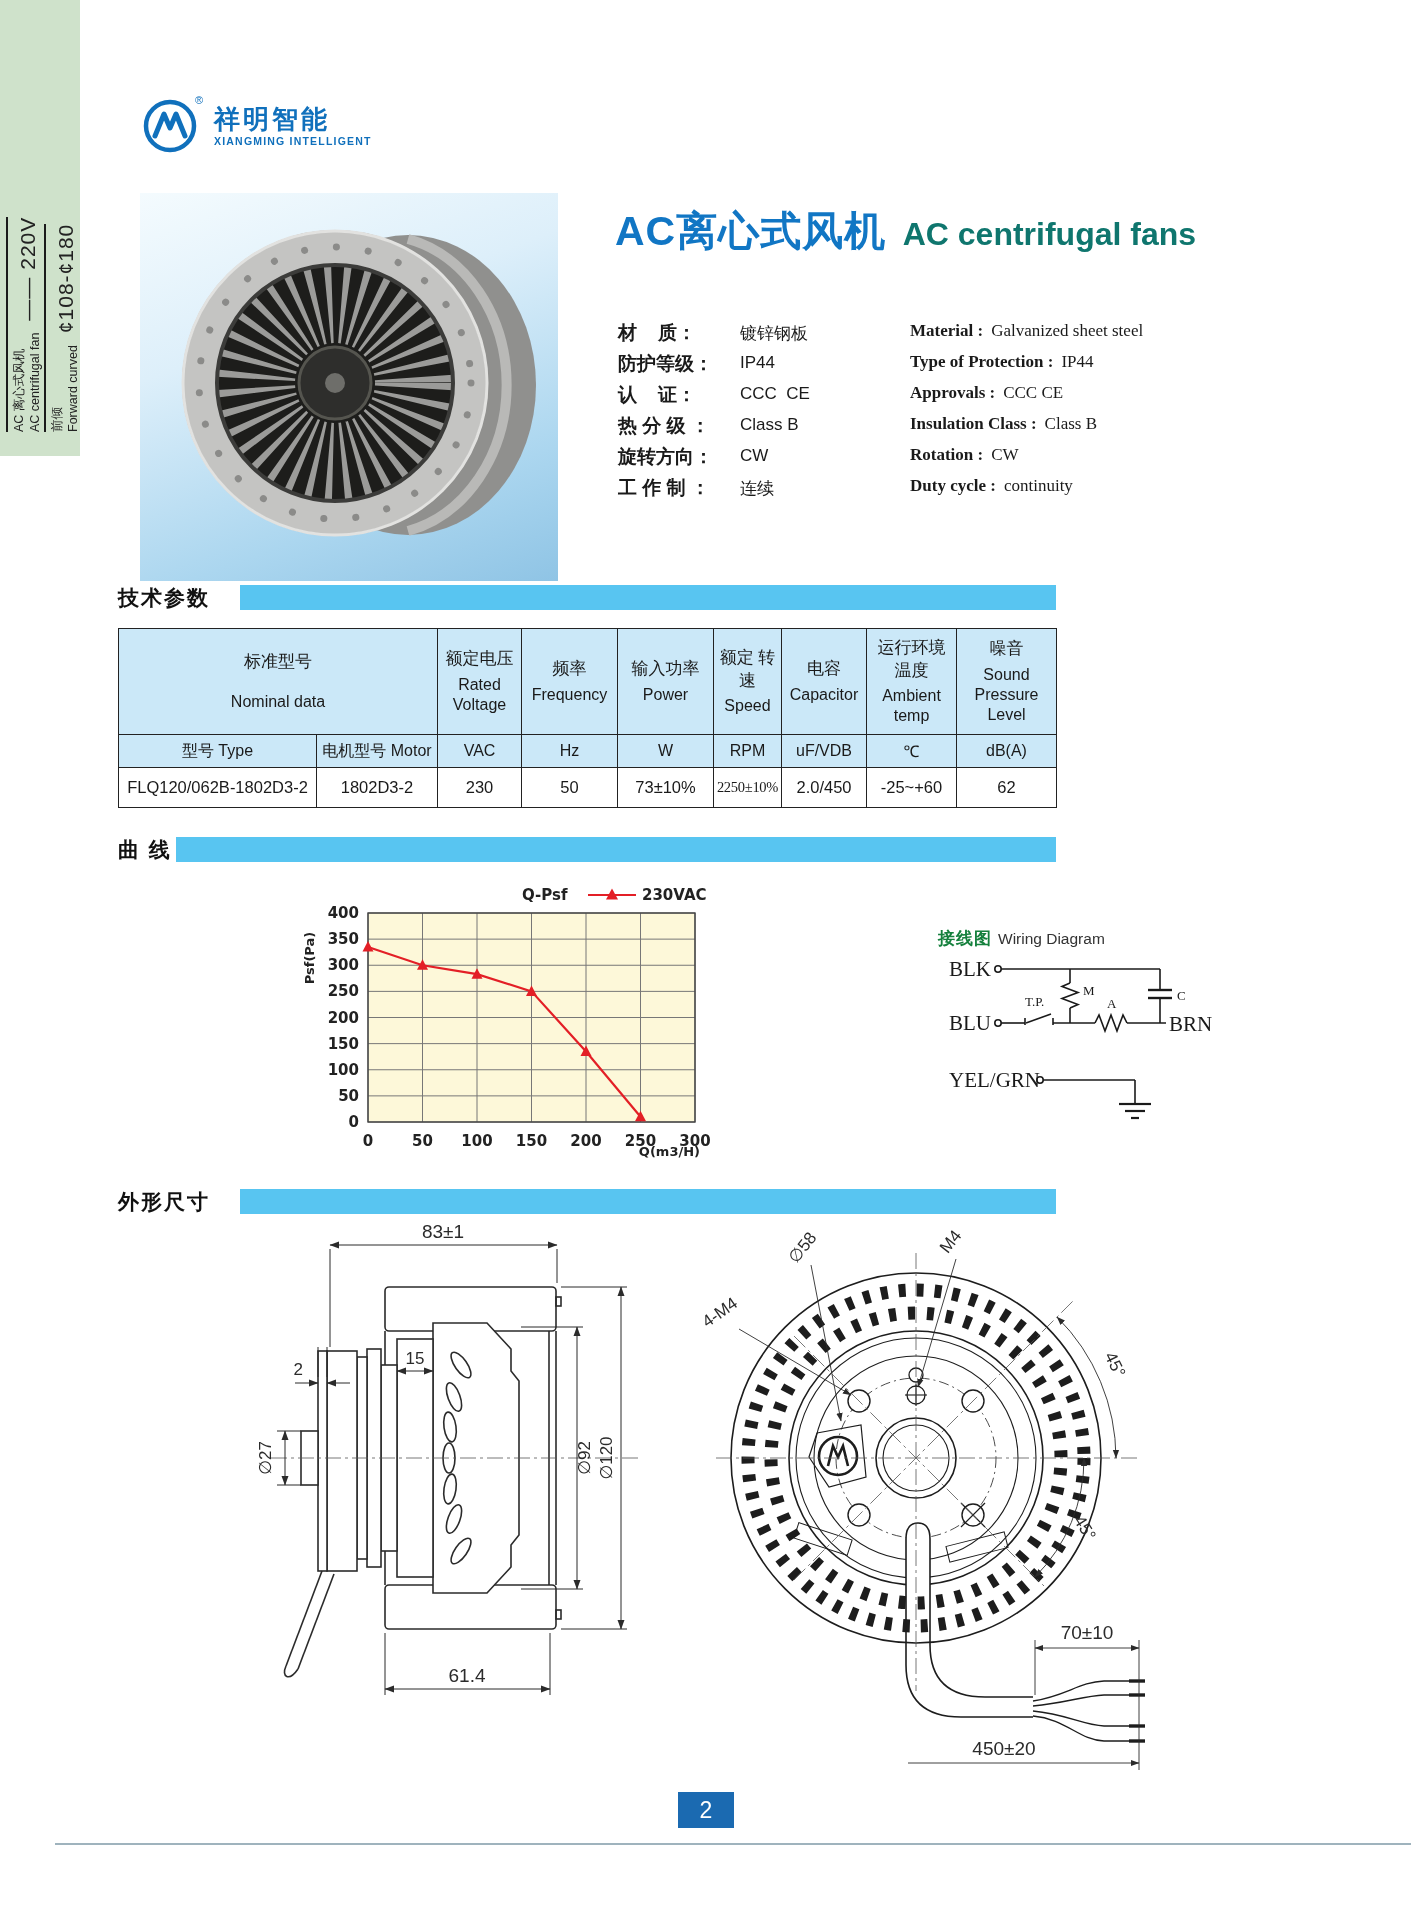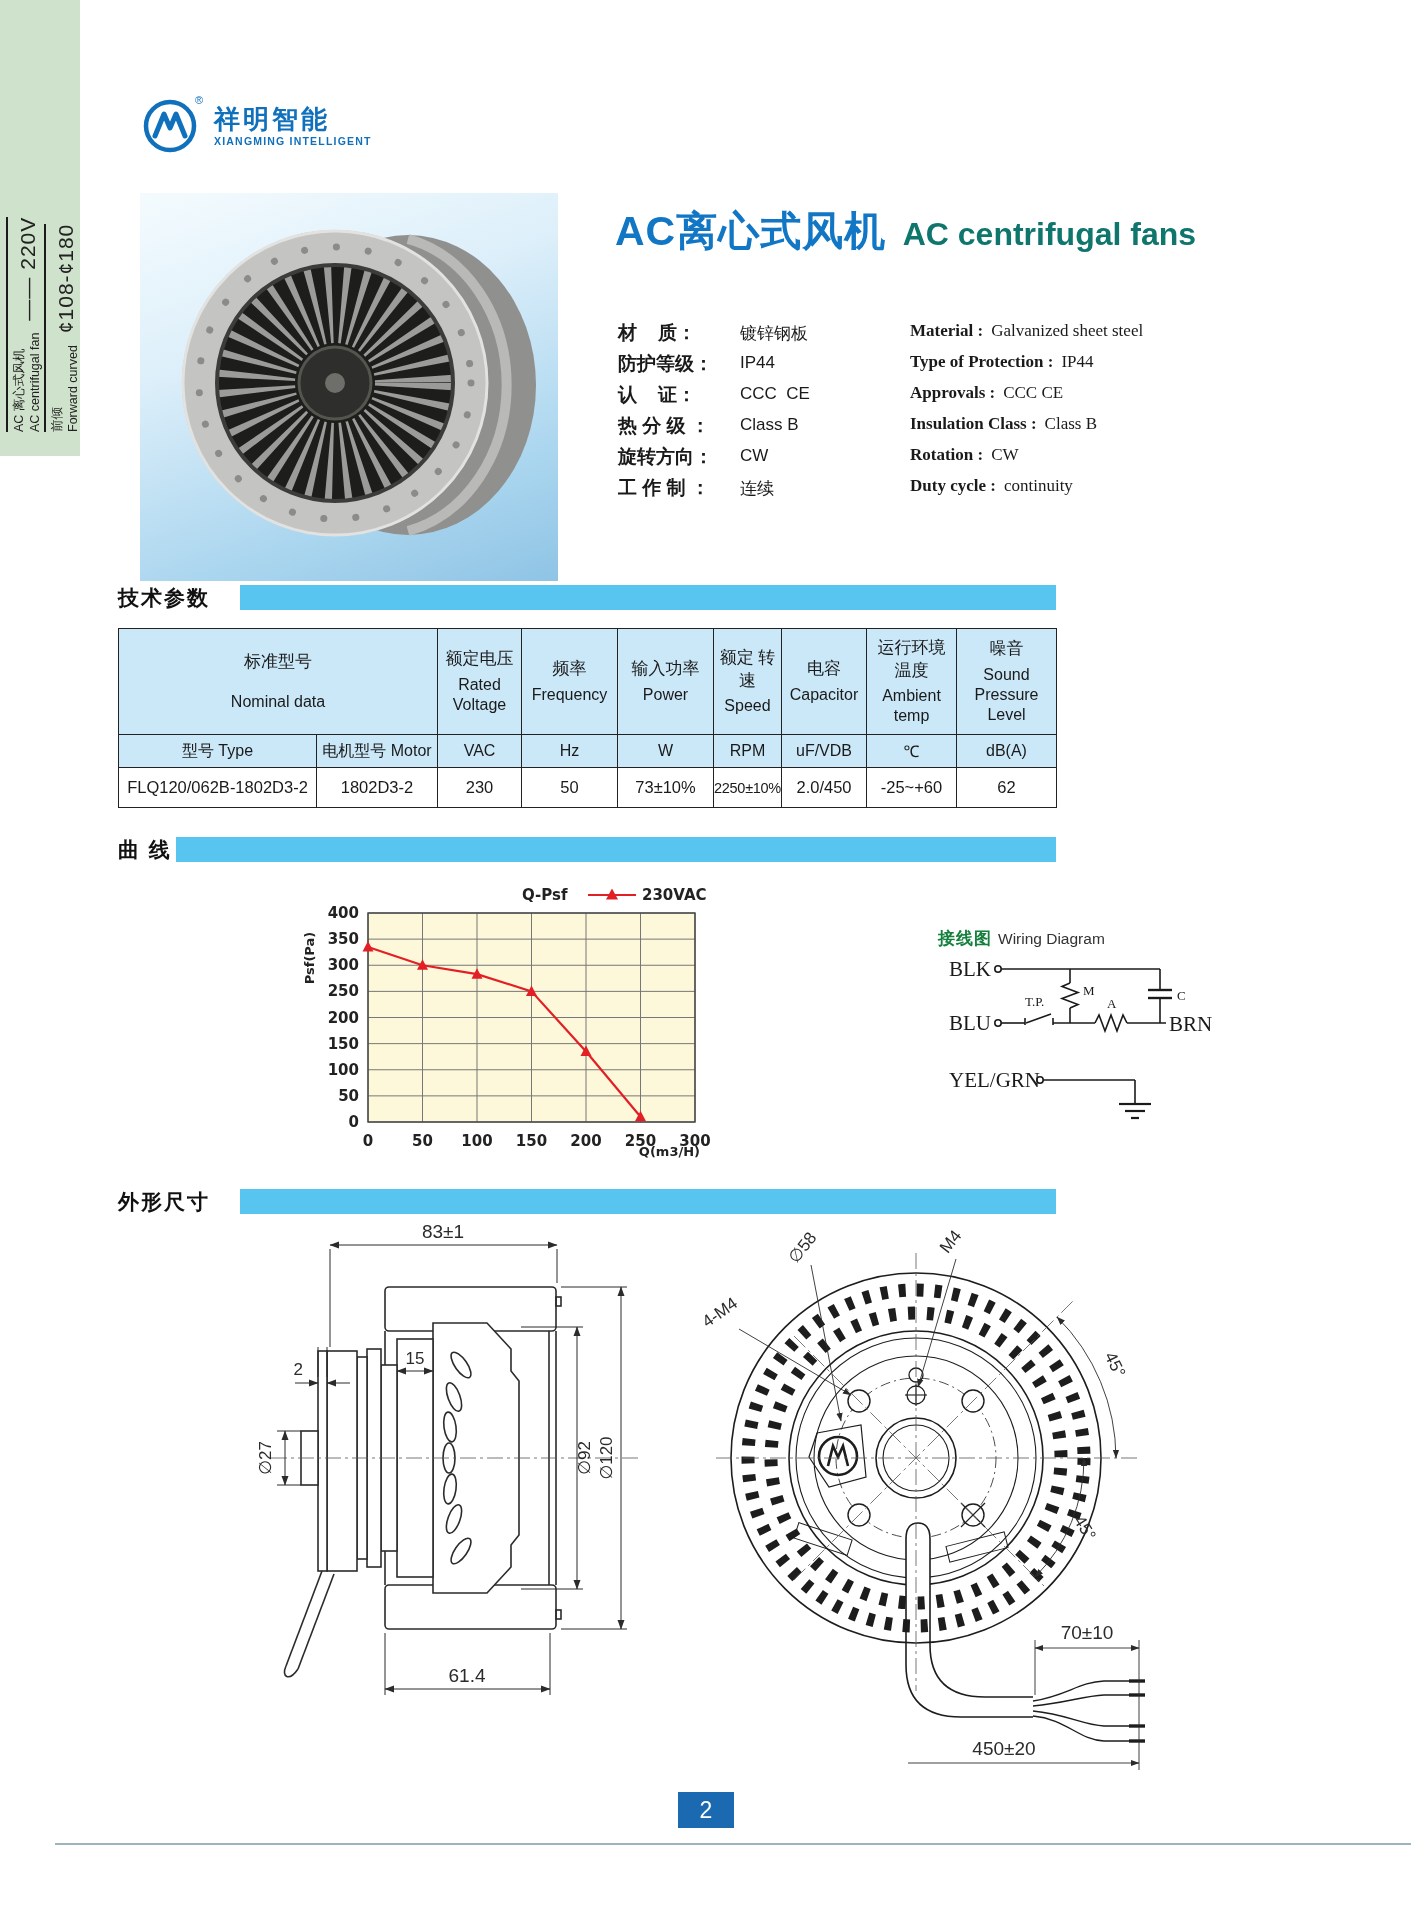--- a/index.html
+++ b/index.html
@@ -38,21 +38,21 @@
   .sec-bar{position:absolute;height:25px;background:#58c5f1;}
   
   .ttable{position:absolute;left:118px;top:628px;border-collapse:collapse;table-layout:fixed;width:938px;border-radius:20px;}
   .ttable td{border:1.6px solid #222;text-align:center;vertical-align:middle;padding:0;}
   .ttable .hd{background:#cbe8f8;}
   .hzh{font-size:17px;line-height:1.35;}
   .hen{font-size:16px;line-height:1.25;margin-top:4px;}
   .r1{height:106px;}
   .r2{height:33px;font-size:16px;}
   .r3{height:40px;font-size:16.5px;background:#fff;}
-  .rpmcell{font-size:14.5px;white-space:nowrap;letter-spacing:-0.3px;}
+  .rpmcell{font-size:14.5px;white-space:nowrap;letter-spacing:-0.3px;font-family:Liberation Serif, serif;}
   
   .chart{position:absolute;left:290px;top:878px;width:440px;height:292px;}
   .tick{font:600 15px "DejaVu Sans",sans-serif;fill:#222;}
   .axlabel{font:600 13px "DejaVu Sans",sans-serif;fill:#222;}
   .legend{font:600 15px "DejaVu Sans",sans-serif;fill:#222;}
   
   .wtitle{position:absolute;left:938px;top:927px;font-size:17px;white-space:nowrap;}
   .wtzh{color:#15803d;font-weight:700;letter-spacing:1px;}
   .wten{color:#333;font-size:15.5px;margin-left:6px;}
   .wiring{position:absolute;left:945px;top:952px;}

